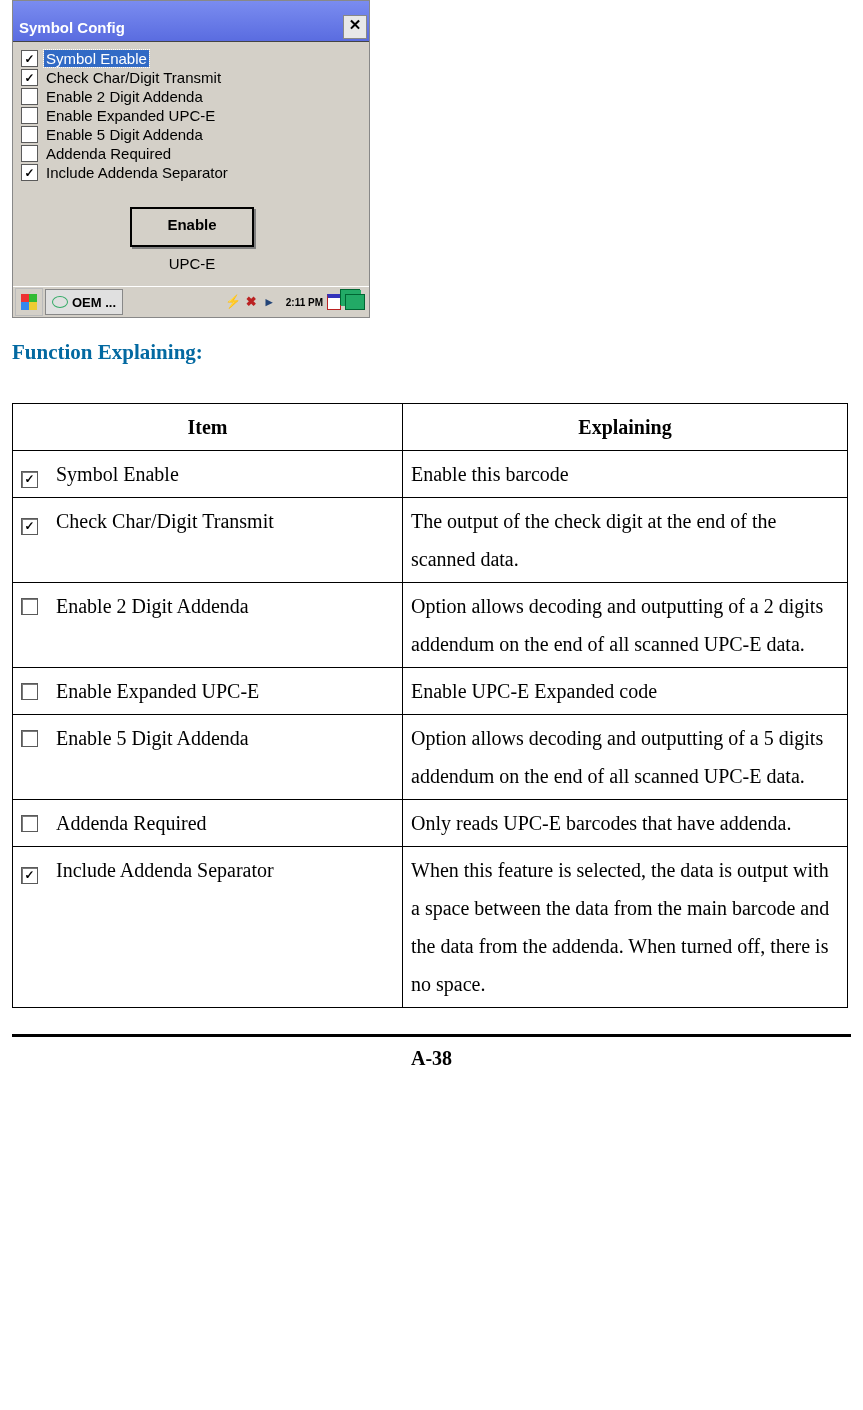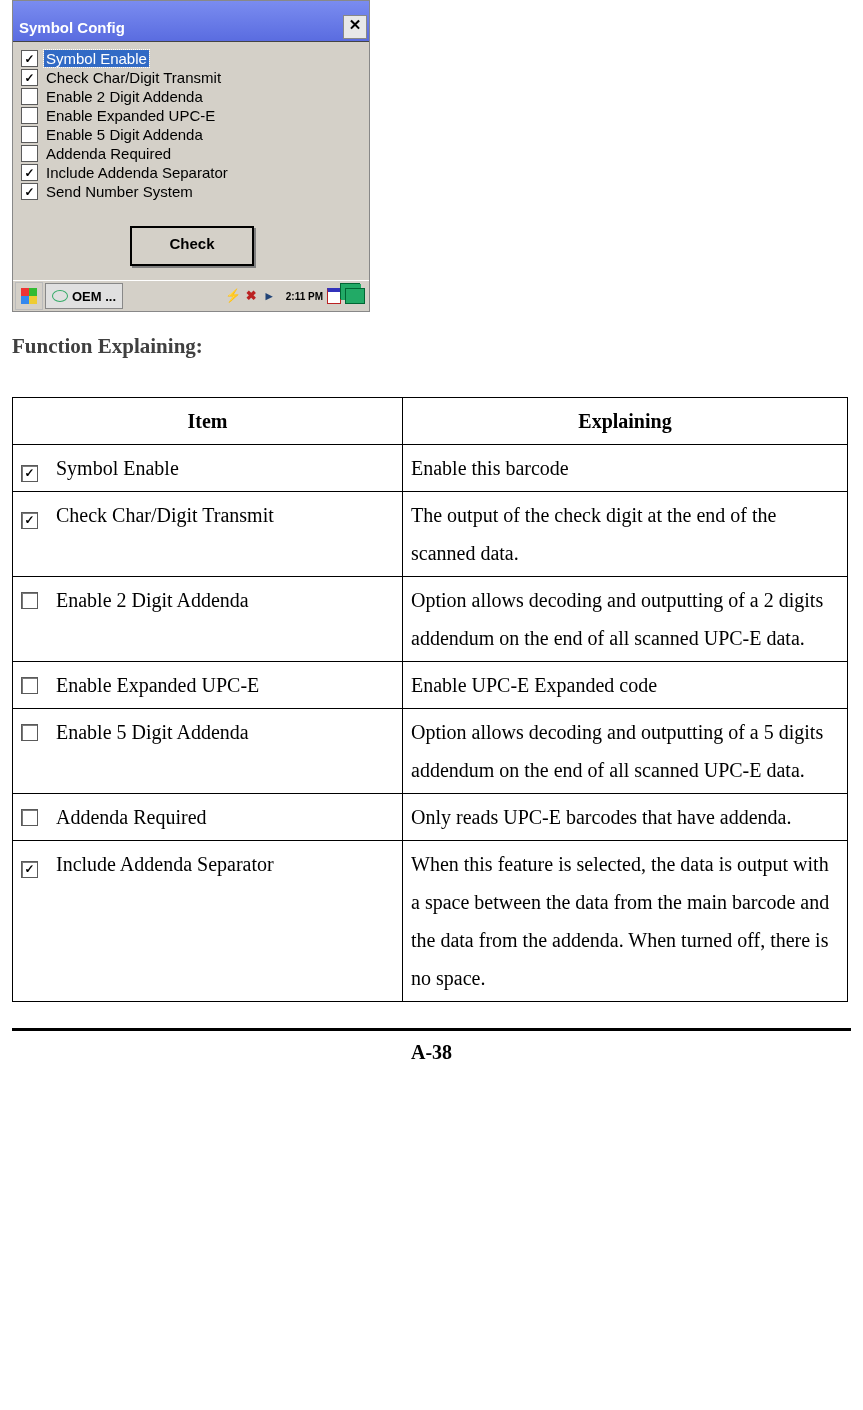--- a/index.html
+++ b/index.html
@@ -162,21 +162,21 @@
   .arrow-icon::before { content:"▸"; color:#247; }
   .clip-icon { width:14px; height:16px; border:1px solid #b22; border-top:4px solid #33b; background:#fff; box-sizing:border-box;}
   .screens-icon {
     width:18px; height:14px; background:#2a6; border:1px solid #063;
     box-shadow: -4px -4px 0 #2a6, -5px -5px 0 #063;
   }
   .time-text { font-size:10px; }
 
   
   .func-heading {
-    color: #404040;
+    color: #0369a1;
     font-family: "Times New Roman", serif;
     font-weight: bold;
     font-size: 21px;
     margin: 22px 0 10px 0;
   }
   table.explain {
     border-collapse: collapse;
     width: 836px;
     font-size: 20px;
     margin-top: 38px;
@@ -254,26 +254,23 @@
             <span class="chk-label">Enable 5 Digit Addenda</span>
           </div>
           <div class="chk-row">
             <span class="chk"></span>
             <span class="chk-label">Addenda Required</span>
           </div>
           <div class="chk-row">
             <span class="chk checked"></span>
             <span class="chk-label">Include Addenda Separator</span>
           </div>
-          <div class="chk-row">
-            <span class="chk checked"></span>
-            <span class="chk-label">Send Number System</span>
-          </div>
         </div>
-      <div class="apply-btn">Check</div>
+      <div class="apply-btn">Enable</div>
+      <div class="dlg-footer-label">UPC-E</div>
     </div>
     <div class="taskbar">
       <div class="start">
         <span class="flag">
             <span></span>
             <span></span>
             <span></span>
             <span></span>
           </span>
       </div>

